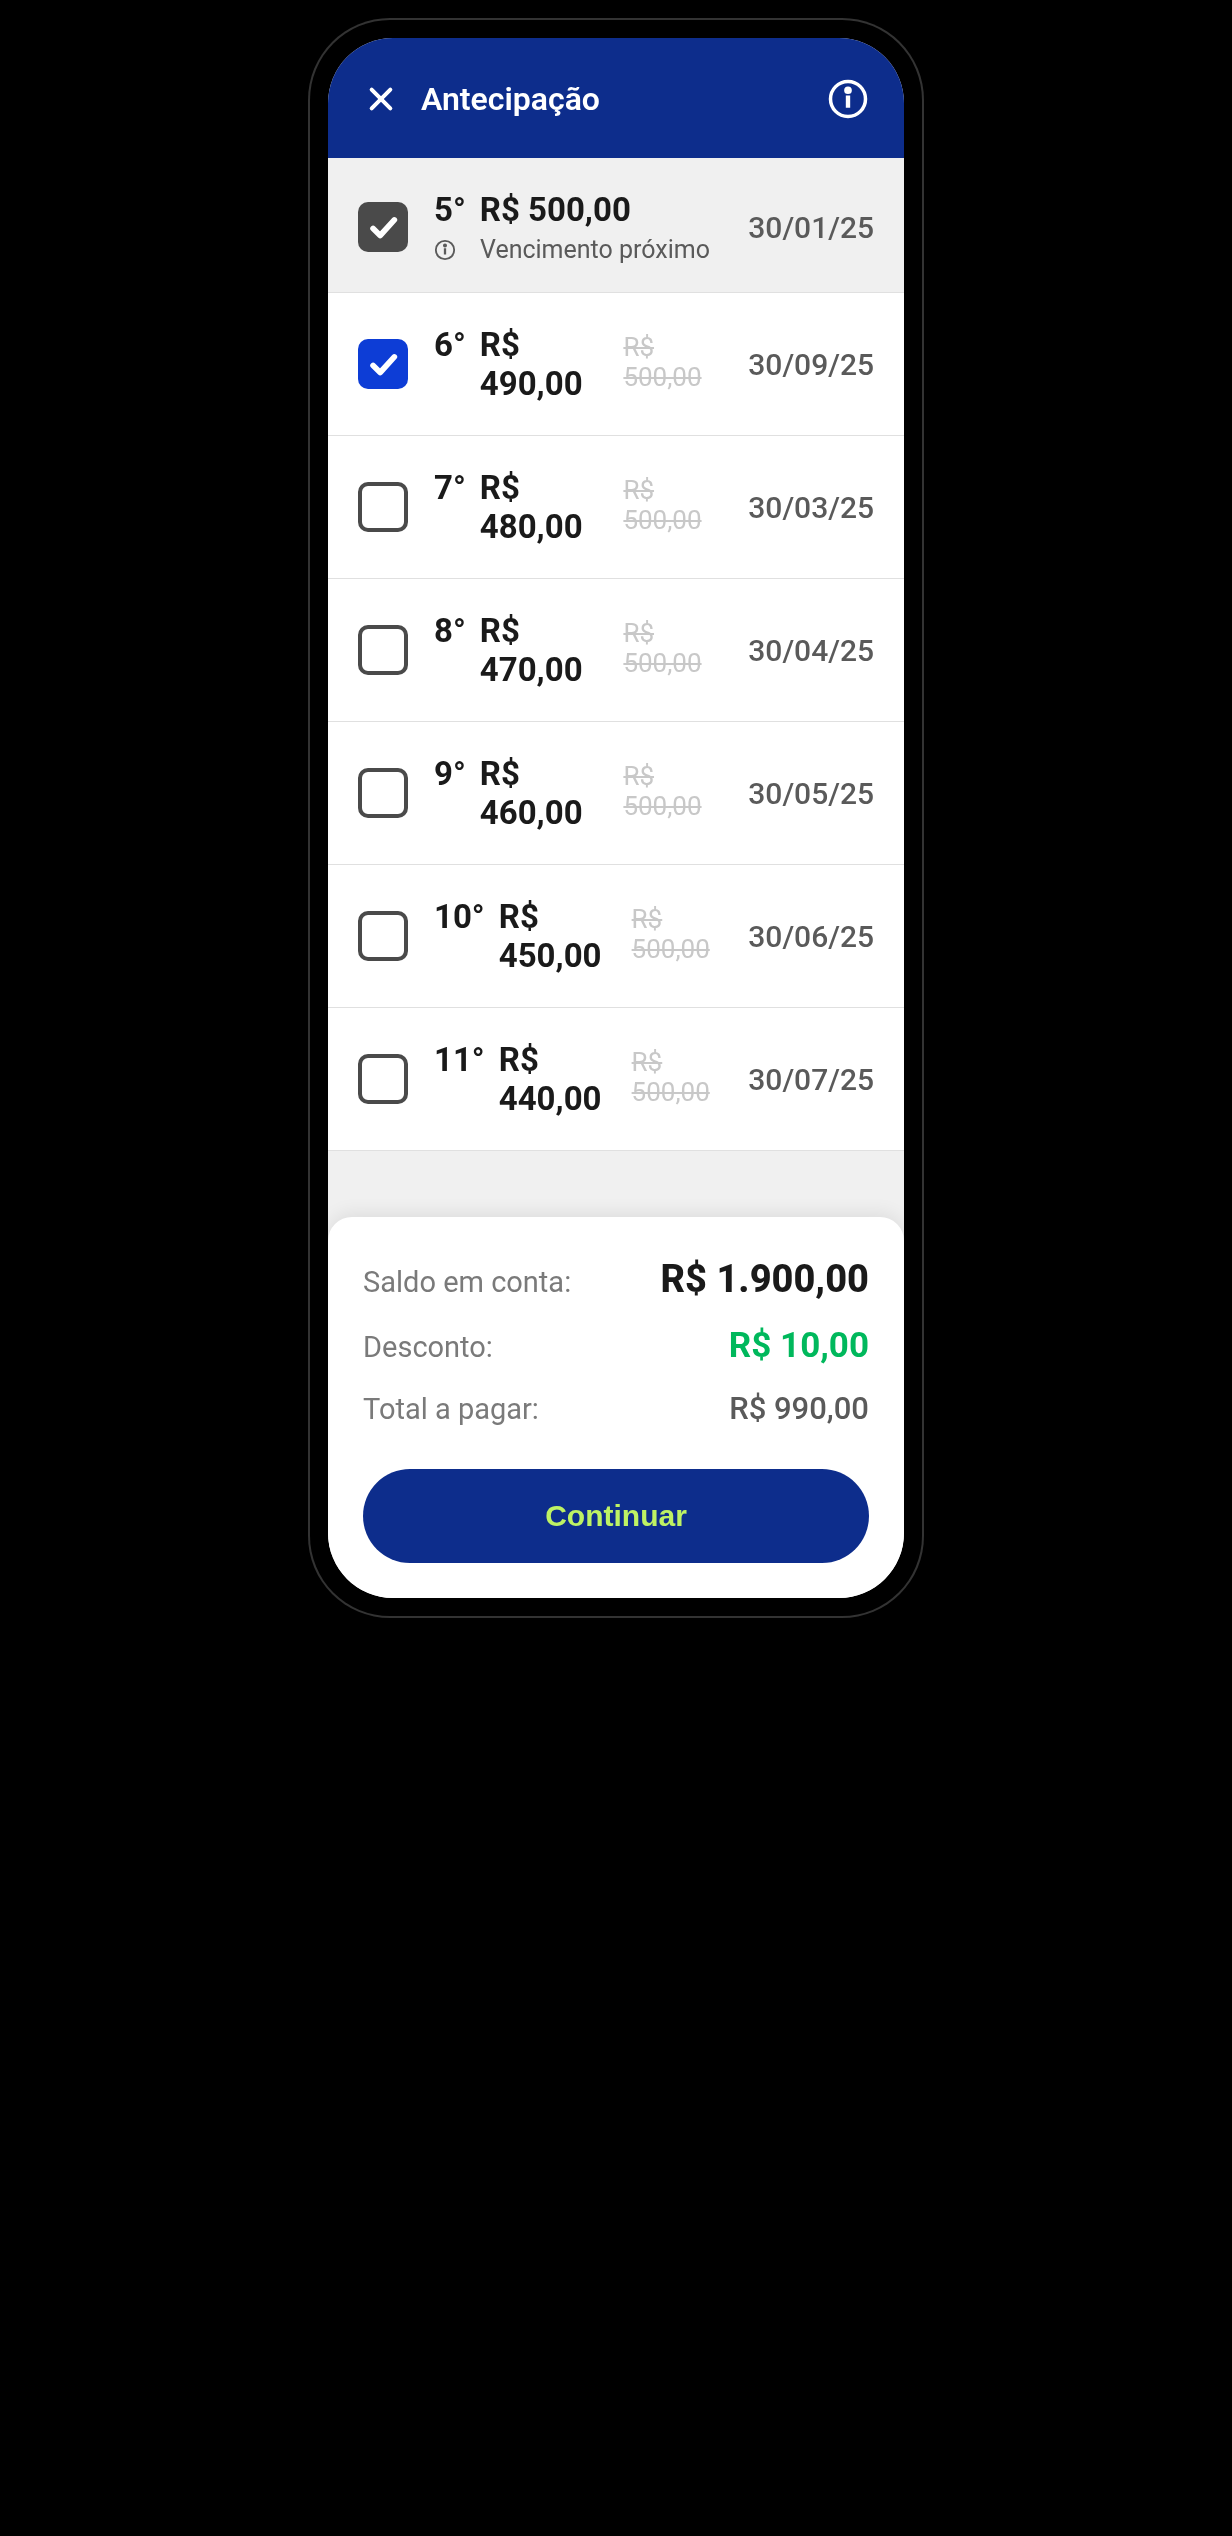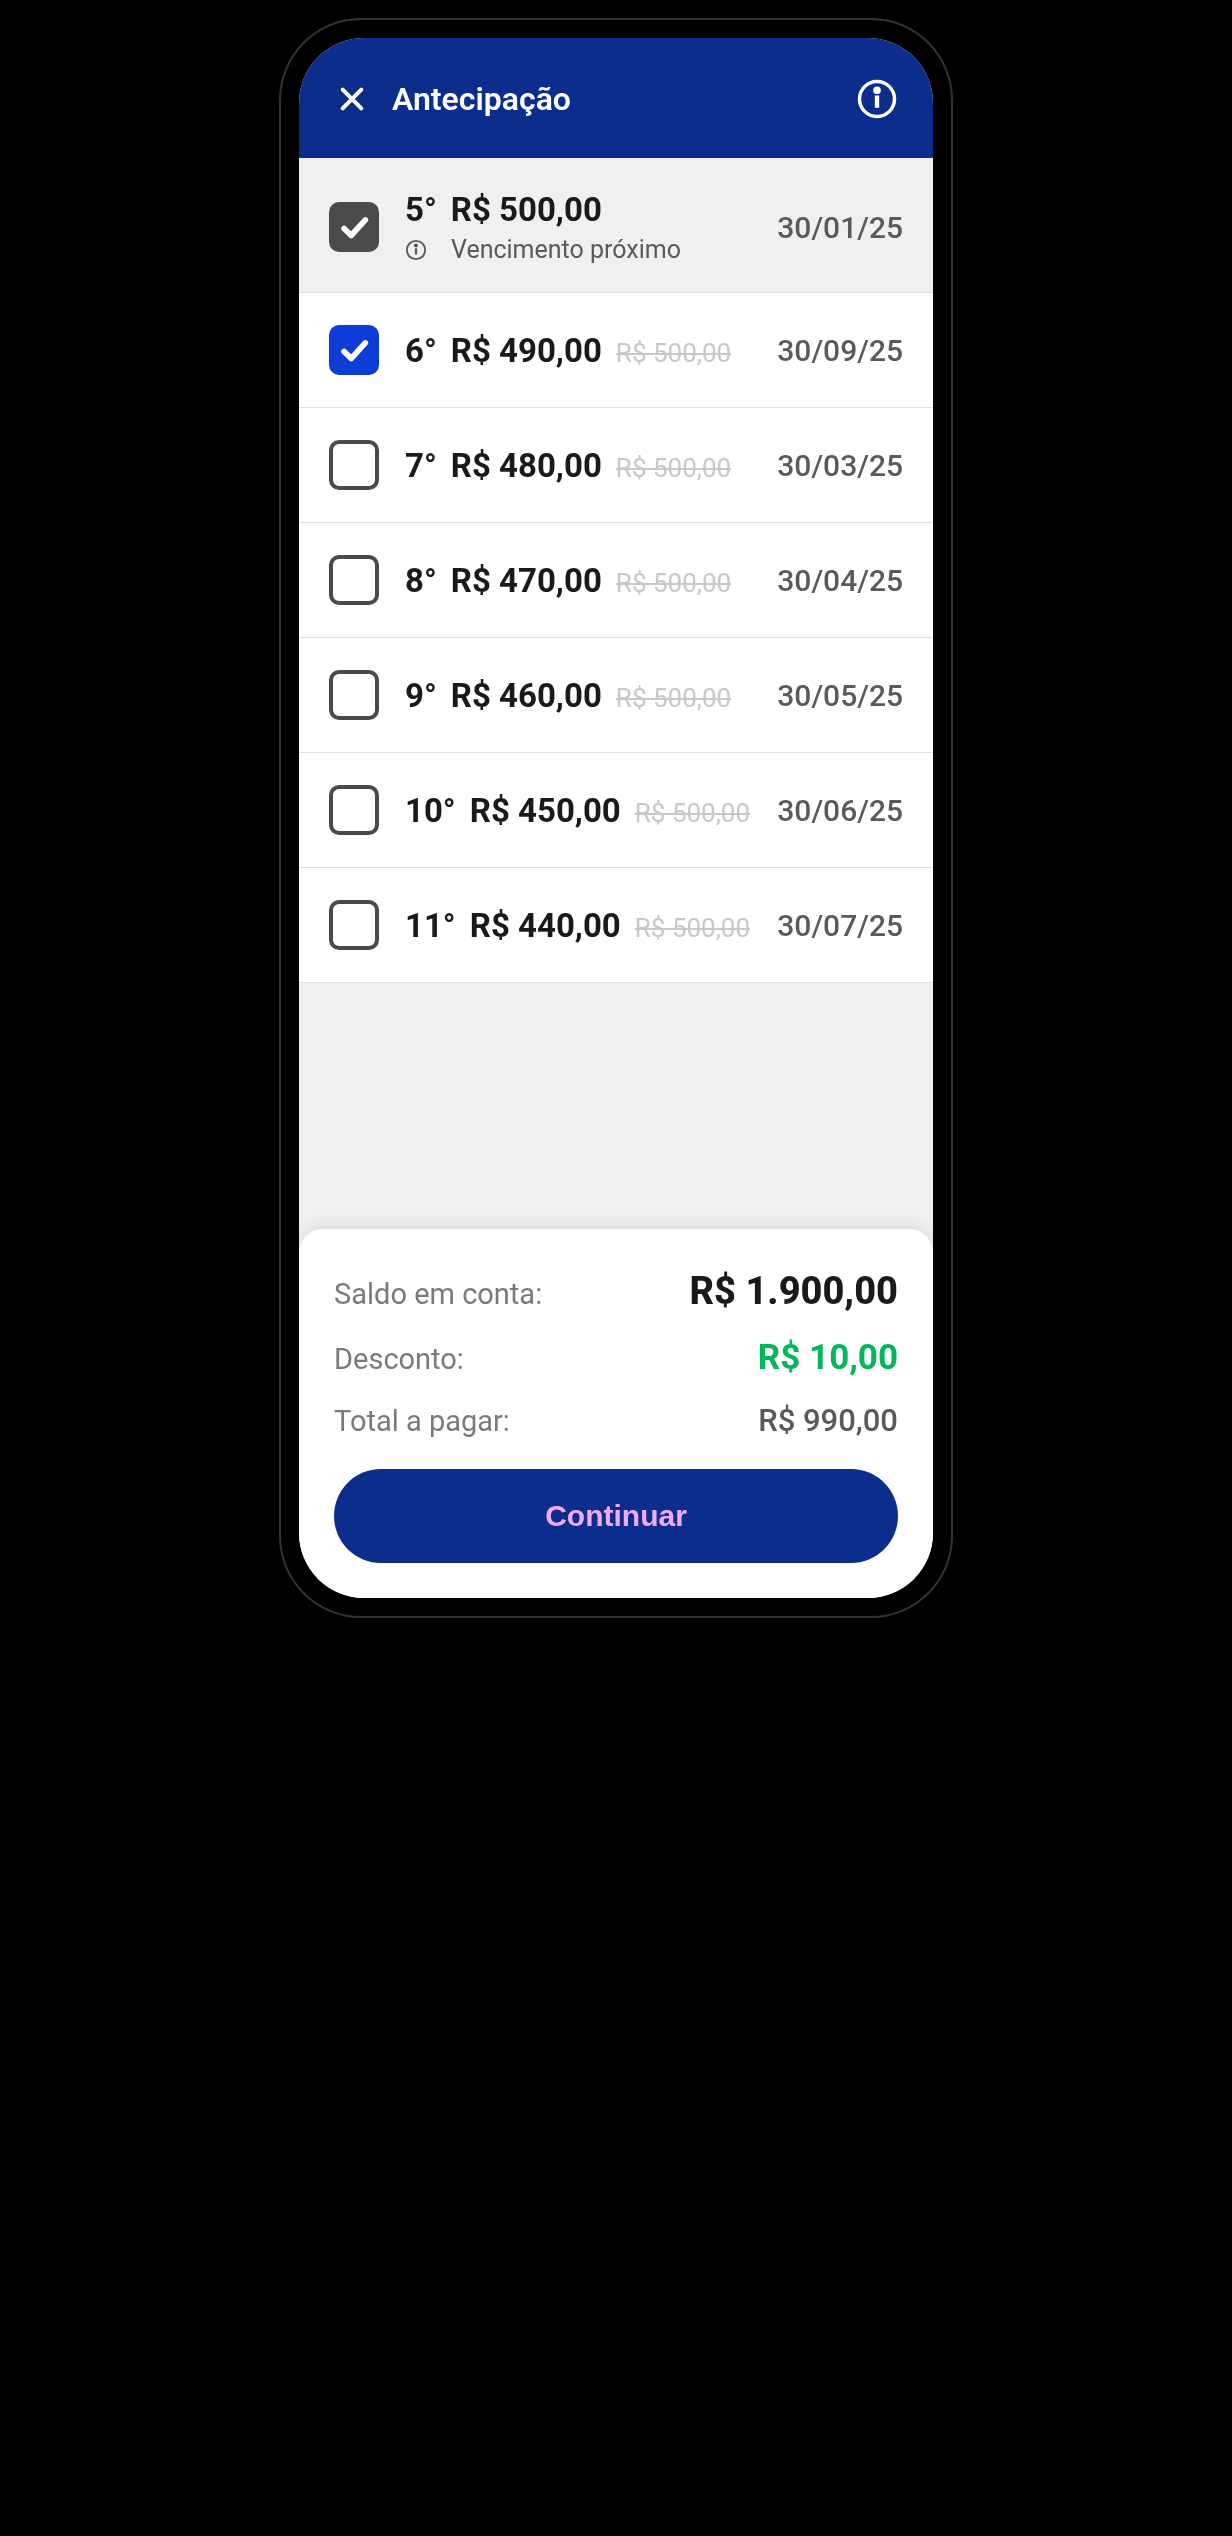--- a/index.html
+++ b/index.html
@@ -6,21 +6,21 @@
     body {
       font-family: -apple-system, BlinkMacSystemFont, 'Segoe UI', Roboto, Helvetica, Arial, sans-serif;
       background: #000;
       display: flex;
       justify-content: center;
       align-items: flex-start;
       min-height: 100vh;
       padding: 20px 0;
     }
     .phone-frame {
-      width: 670px;
+      width: 612px;
       background: #000;
       border-radius: 80px;
       padding: 18px;
       box-shadow: 0 0 0 2px #333;
       position: relative;
     }
     .phone-screen {
       background: #f0f0f0;
       border-radius: 65px;
       overflow: hidden;
@@ -144,28 +144,28 @@
       align-items: baseline;
       padding: 12px 0;
       font-size: 29px;
     }
     .summary-label { color: #7a7a7a; }
     .summary-value-bold { color: #1a1a1a; font-weight: 800; font-size: 38px; }
     .summary-value-green { color: #00b85c; font-weight: 700; font-size: 35px; }
     .summary-value-normal { color: #5a5a5a; font-weight: 500; font-size: 31px; }
     .continue-btn {
       background: #0d2d8c;
-      color: #f0abfc;
+      color: #bef264;
       border: none;
       width: 100%;
       padding: 30px;
       border-radius: 50px;
       font-size: 30px;
       font-weight: 700;
-      margin-top: 18px;
+      margin-top: 30px;
       cursor: pointer;
     }
   </style>
 </head>
 <body>
 
 <div class="phone-frame">
   <div class="phone-screen">
 
     <div class="header">

